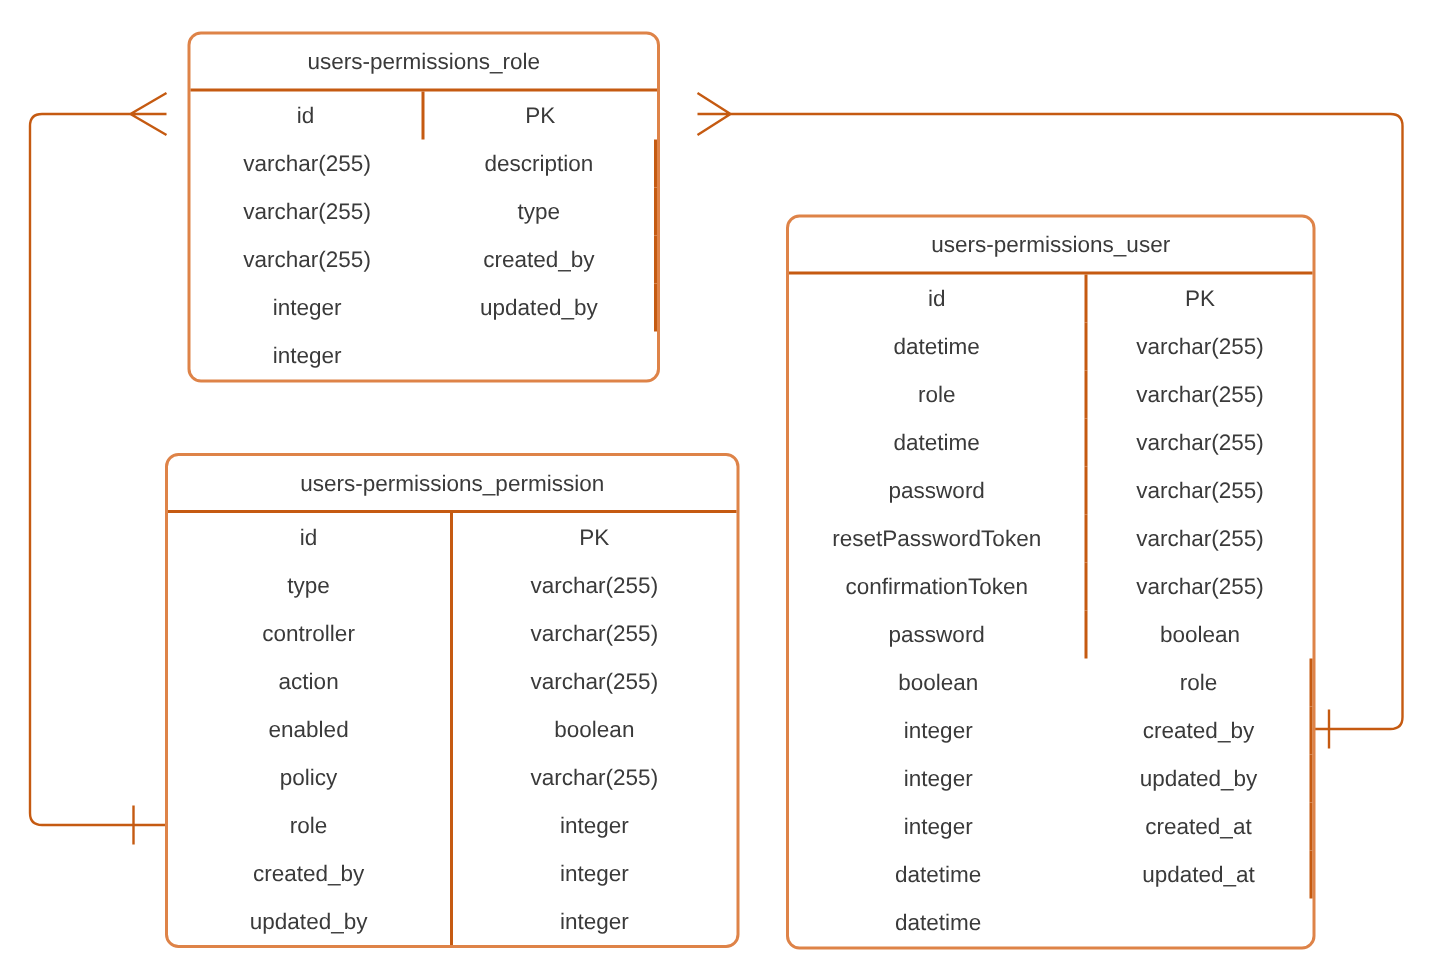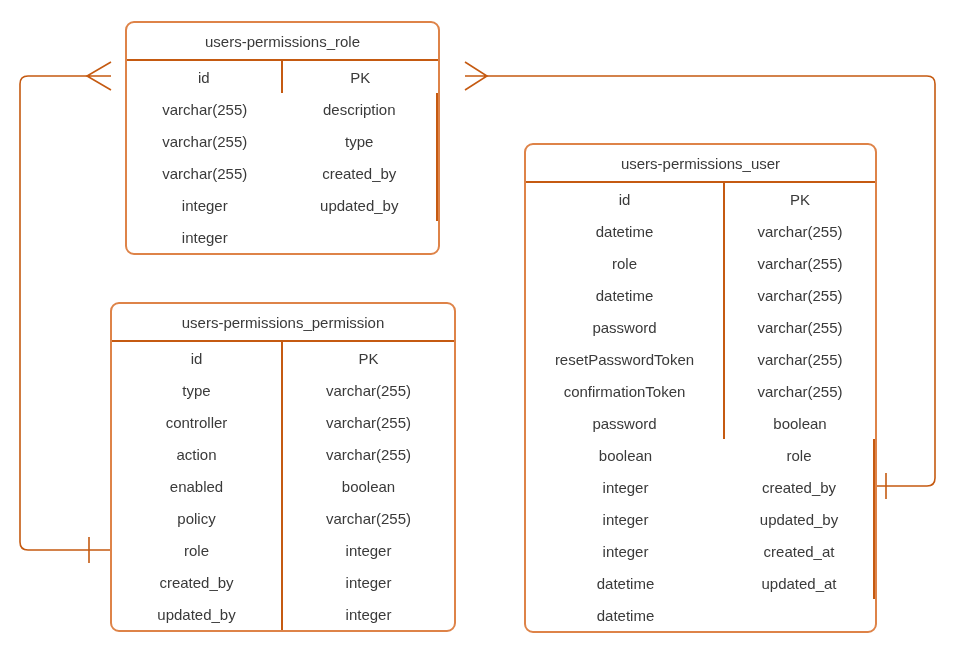--- a/index.html
+++ b/index.html
@@ -45,21 +45,21 @@
   }
   .cell {
     display: flex;
     align-items: center;
     justify-content: center;
     white-space: nowrap;
     overflow: hidden;
   }
   .cell.l { border-right: 2px solid var(--line, #C55A11); }
   .t-role { left: 125px; top: 21px;  width: 315px; }
-  .t-perm { left: 110px; top: 302px; width: 346px; }
+  .t-perm { left: 110px; top: 302px; width: 383px; }
   .t-user { left: 524px; top: 143px; width: 353px; }
   .t-user .rows { grid-template-columns: 199px 1fr; }
 </style>
 </head>
 <body>
 
 <div class="canvas">
 
   <svg class="connectors" viewBox="0 0 960 649" aria-hidden="true">
     <g>

